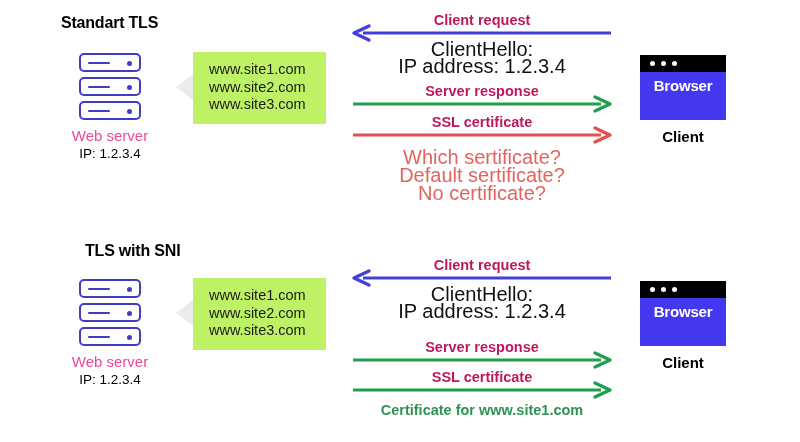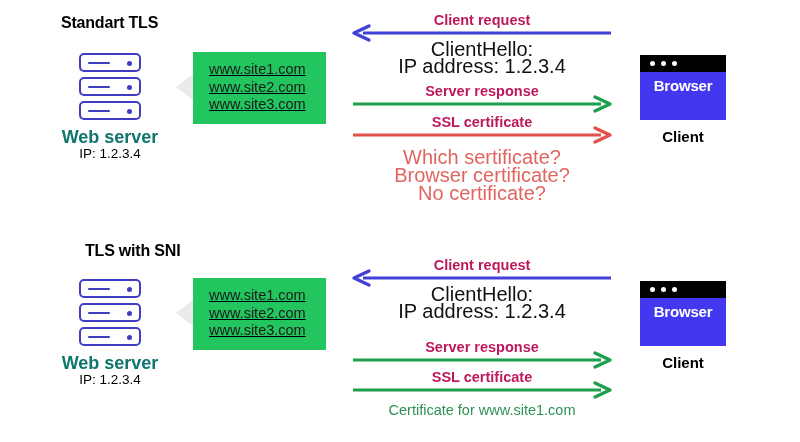--- a/index.html
+++ b/index.html
@@ -54,40 +54,39 @@
     right: 7px; top: 5.5px;
     width: 5px; height: 5px;
     border-radius: 50%;
     background: #3f3dc4;
   }
 
   .server-label {
     position: absolute;
     width: 180px;
     text-align: center;
-    font-size: 18px;
-    font-weight: bold;
-    color: #0f766e;
+    font-size: 15px;
+    font-weight: normal;
+    color: #ec4899;
     white-space: nowrap;
   }
   .server-ip {
     position: absolute;
     width: 180px;
     text-align: center;
     font-size: 13.5px;
     color: #000000;
     white-space: nowrap;
   }
 
   
   .callout {
     position: absolute;
-    background: #22c55e;
+    background: #bef264;
     padding: 9px 14px 10px 16px;
-    text-decoration: underline;
   }
   .callout .line {
     font-size: 14.5px;
     line-height: 17.5px;
     color: #1a1a1a;
     white-space: nowrap;
   }
   .callout-notch {
     position: absolute;
     width: 0; height: 0;
@@ -210,21 +209,21 @@
 
   <div class="arrow-label" style="left:353px; top:114px; width:258px;">SSL certificate</div>
   <div class="arrow" style="left:353px; top:128px; width:258px;">
     <svg width="258" height="14" viewBox="0 0 258 14">
       <line x1="0" y1="7" x2="248" y2="7" stroke="#e2524d" stroke-width="3.2"></line>
       <polyline points="242,0 257,7 242,14" fill="none" stroke="#e2524d" stroke-width="3.4" stroke-linecap="round" stroke-linejoin="round"></polyline>
     </svg>
   </div>
 
   <div class="note note-red" style="left:352px; top:149px; width:260px;">Which sertificate?</div>
-  <div class="note note-red" style="left:352px; top:167px; width:260px;">Browser certificate?</div>
+  <div class="note note-red" style="left:352px; top:167px; width:260px;">Default sertificate?</div>
   <div class="note note-red" style="left:352px; top:185px; width:260px;">No certificate?</div>
 
   <div class="browser-icon" style="left:640px; top:55px;">
     <div class="browser-titlebar">
       <span class="browser-dot d1"></span>
       <span class="browser-dot d2"></span>
       <span class="browser-dot d3"></span>
     </div>
     <div class="browser-text">Browser</div>
   </div>
@@ -267,21 +266,21 @@
   </div>
 
   <div class="arrow-label" style="left:353px; top:369px; width:258px;">SSL certificate</div>
   <div class="arrow" style="left:353px; top:383px; width:258px;">
     <svg width="258" height="14" viewBox="0 0 258 14">
       <line x1="0" y1="7" x2="248" y2="7" stroke="#1f9e4d" stroke-width="3.2"></line>
       <polyline points="242,0 257,7 242,14" fill="none" stroke="#1f9e4d" stroke-width="3.4" stroke-linecap="round" stroke-linejoin="round"></polyline>
     </svg>
   </div>
 
-  <div class="note note-green" style="left:352px; top:402px; width:260px; font-size:14.5px;">Certificate for www.site1.com</div>
+  <div class="note note-green" style="left:352px; top:402px; width:260px; font-size:14.5px;font-weight:bold;">Certificate for www.site1.com</div>
 
   <div class="browser-icon" style="left:640px; top:281px;">
     <div class="browser-titlebar">
       <span class="browser-dot d1"></span>
       <span class="browser-dot d2"></span>
       <span class="browser-dot d3"></span>
     </div>
     <div class="browser-text">Browser</div>
   </div>
   <div class="client-label" style="left:613px; top:354px;">Client</div>

